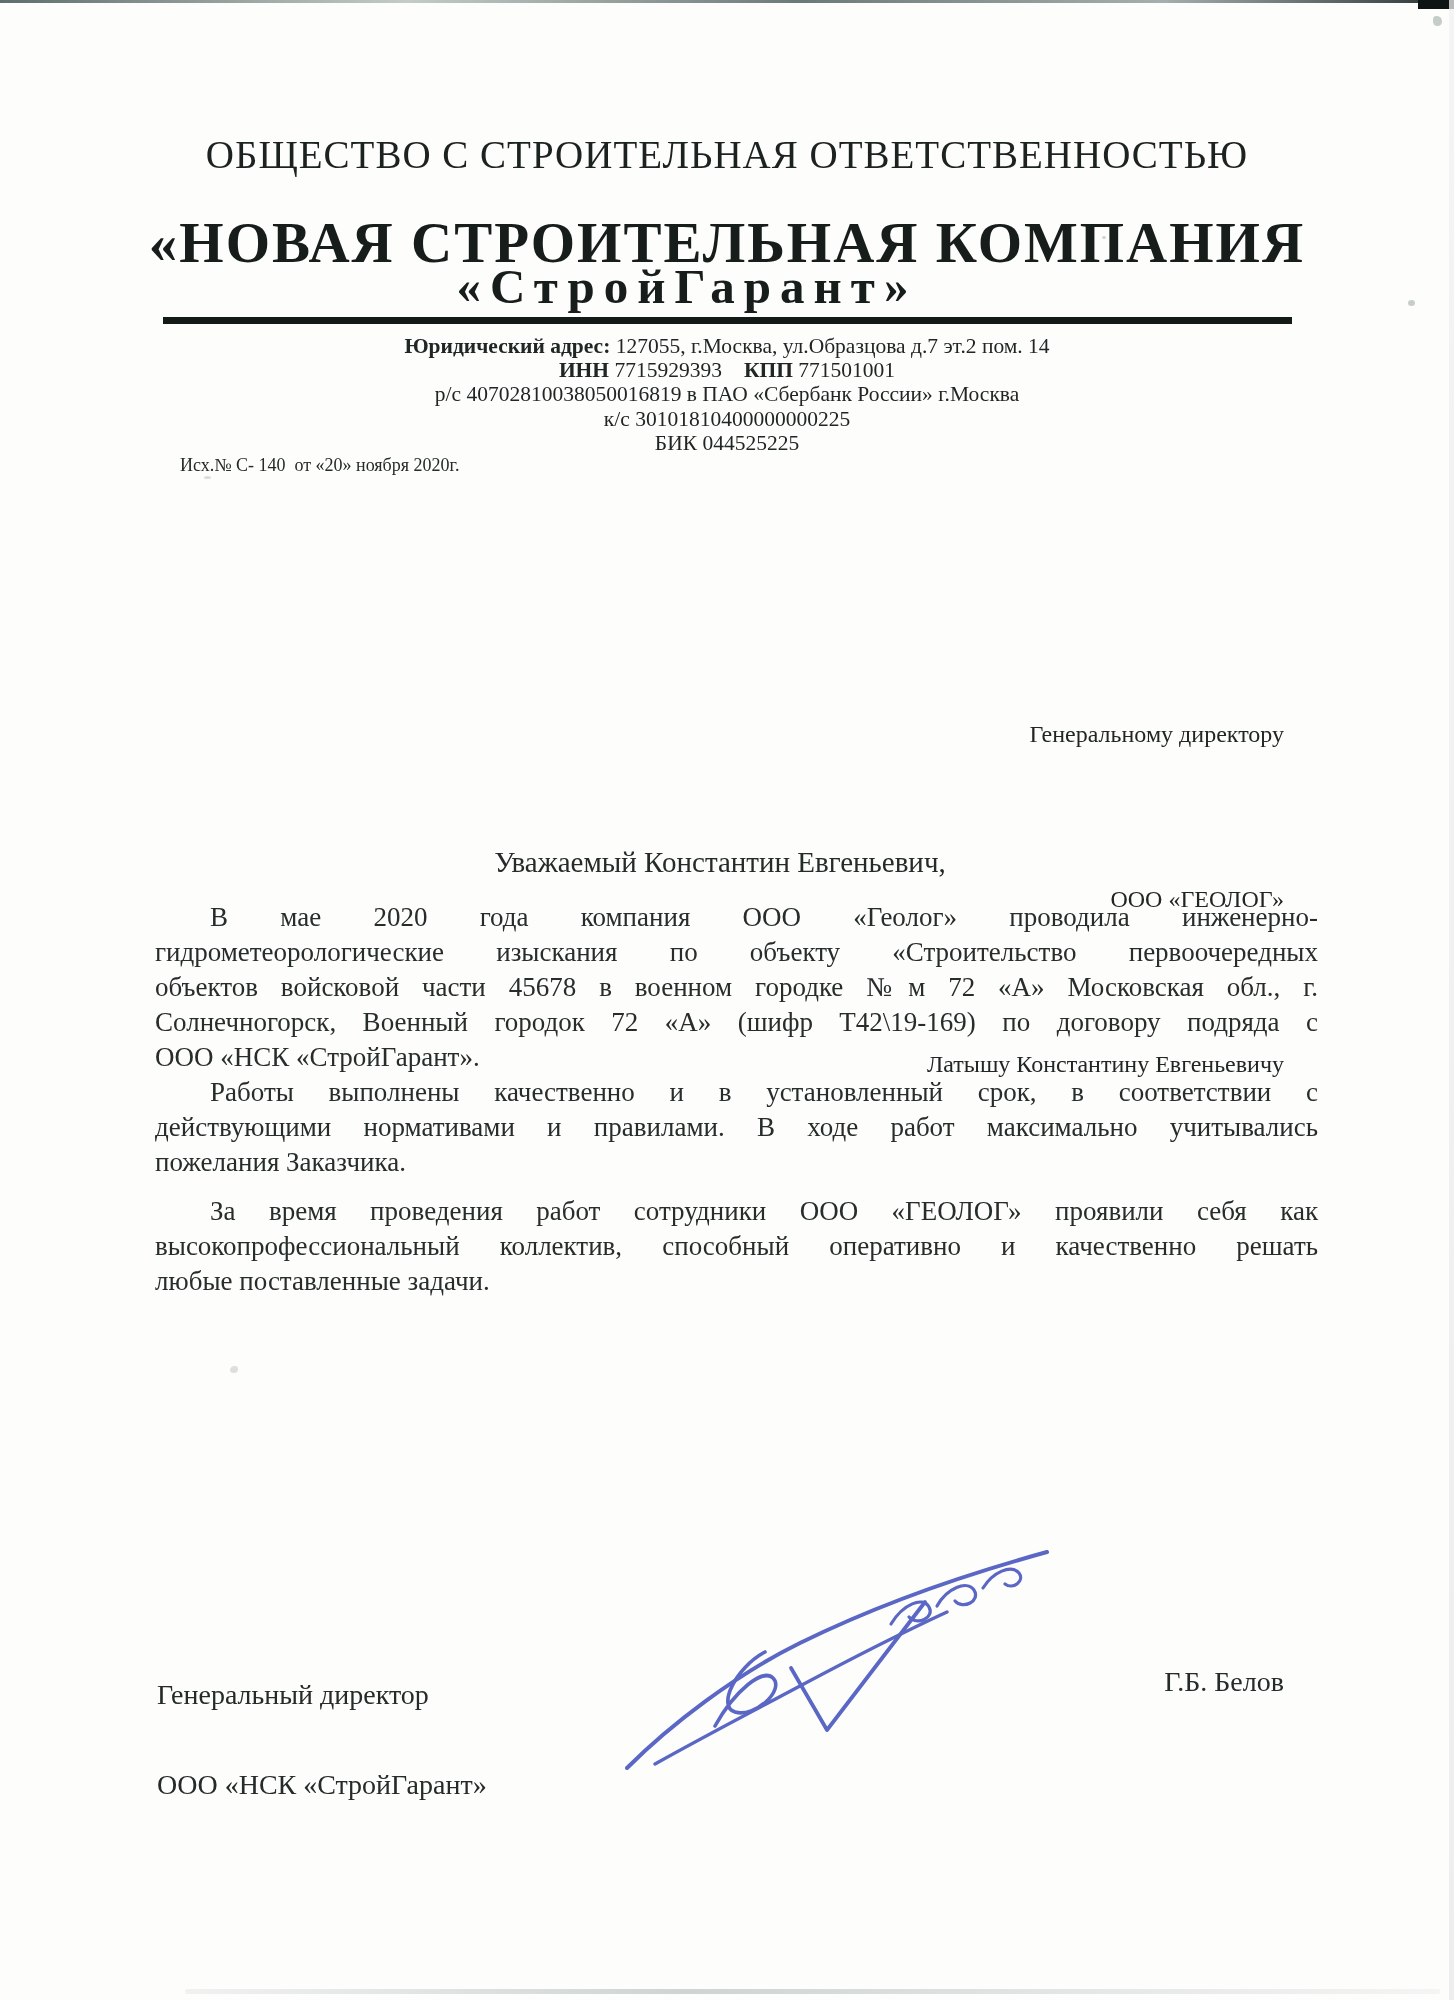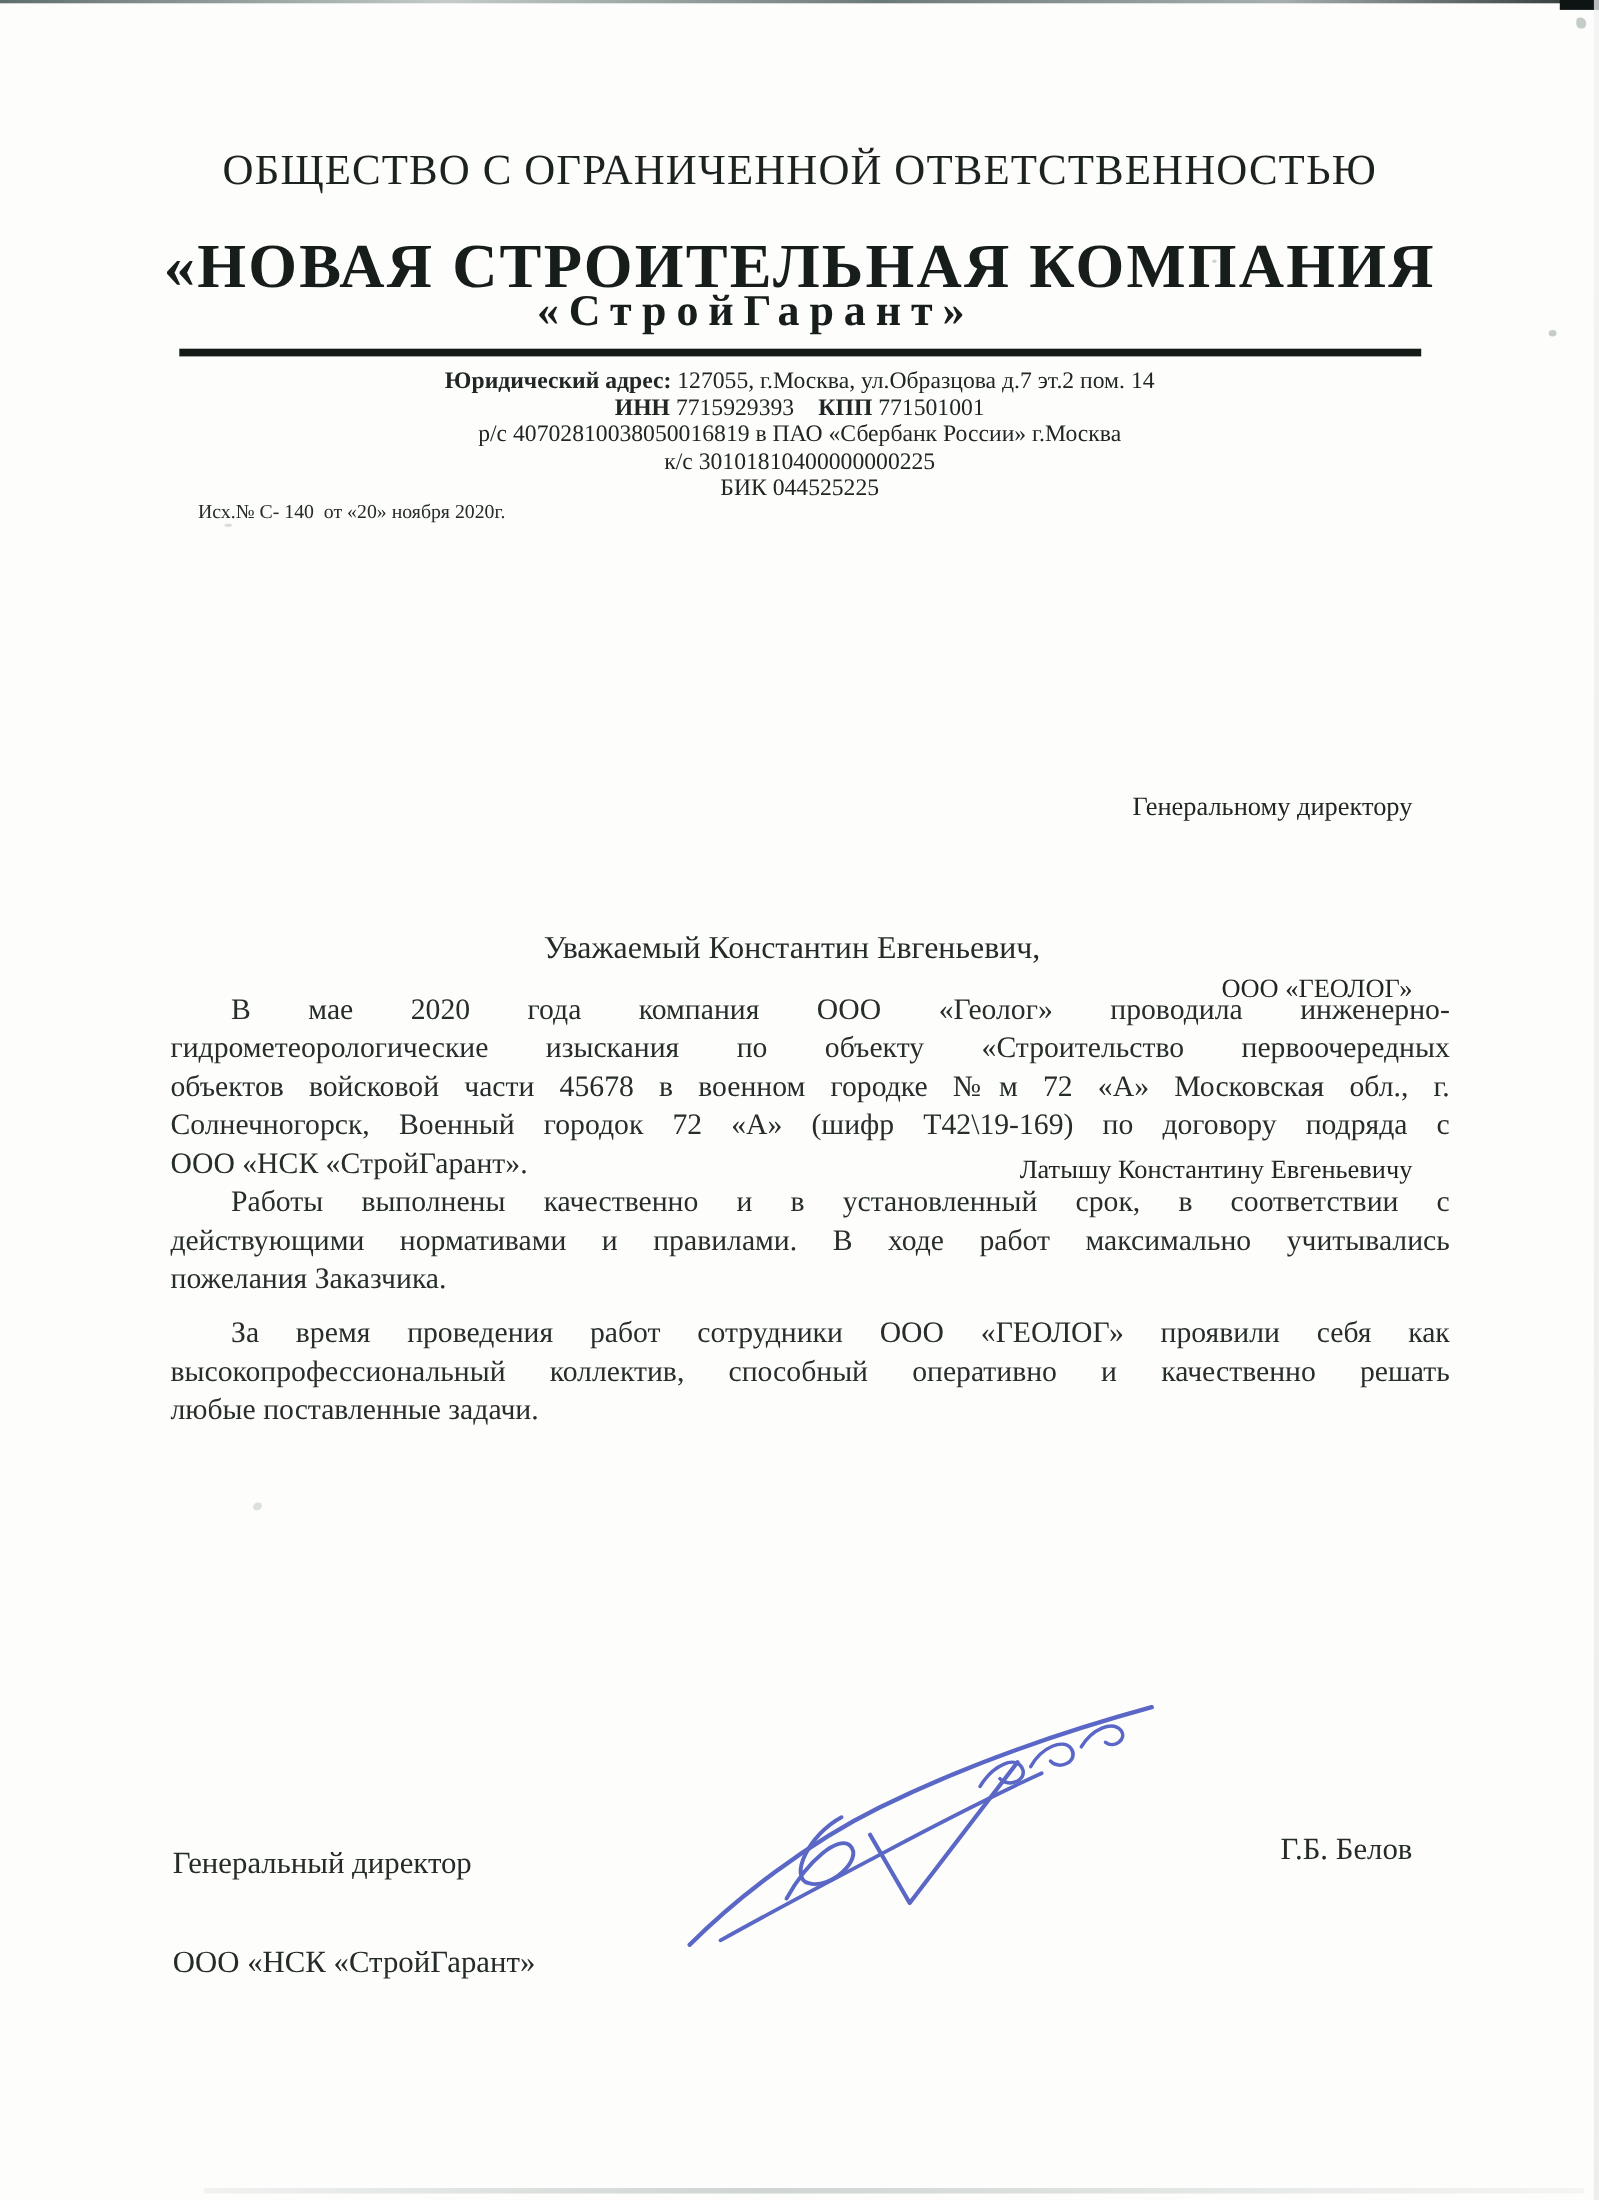--- a/index.html
+++ b/index.html
@@ -22,21 +22,21 @@
   .speck2 { left:1433px; top:16px; width:9px; height:10px; background:#b7c1be; border-radius:40% 60% 50% 50%; opacity:.8; }
   .speck3 { left:1102px; top:236px; width:4px; height:3px; background:#ced4d1; }
   .speck4 { left:204px; top:476px; width:7px; height:3px; background:#d9dedb; border-radius:50%; }
   .speck5 { left:230px; top:1366px; width:8px; height:7px; background:#cdd3d0; border-radius:60% 40% 55% 45%; opacity:.7; }
   
   .org-type { position:absolute; left:0; top:132px; width:1454px; text-align:center;
     font-size:39px; letter-spacing:1px; color:#1c2220; white-space:pre; }
   .company-1 { position:absolute; left:0; top:210px; width:1454px; text-align:center;
     font-size:57px; font-weight:bold; letter-spacing:2px; color:#171d1b; white-space:pre; }
   .company-2 { position:absolute; left:0; top:258px; width:1374px; text-align:center;
-    font-size:40px; font-weight:bold; letter-spacing:9px; color:#171d1b; white-space:pre; }
+    font-size:49px; font-weight:bold; letter-spacing:9px; color:#171d1b; white-space:pre; }
   .head-rule { position:absolute; left:163px; top:317px; width:1129px; height:7px; background:#141a18; }
   .req-block { position:absolute; left:0; top:334px; width:1454px; text-align:center;
     font-size:21.5px; line-height:24.2px; color:#20262。4; color:#202624; }
   .req-block .b { font-weight:bold; }
   .req-block .gap { display:inline-block; width:22px; }
   .ref-line { position:absolute; left:180px; top:455px; font-size:18px; color:#242b28; white-space:pre; }
   
   .addressee { position:absolute; right:170px; top:597px; text-align:right;
     font-size:24px; font-weight:normal; line-height:55px; color:#20262 4; color:#202624; white-space:pre; }
   
@@ -62,21 +62,21 @@
   <div class="scan-top-edge"></div>
   <div class="scan-corner"></div>
   <div class="scan-right-edge"></div>
   <div class="scan-bottom-edge"></div>
   <div class="speck speck1"></div>
   <div class="speck speck2"></div>
   <div class="speck speck3"></div>
   <div class="speck speck4"></div>
   <div class="speck speck5"></div>
 
-  <div class="org-type">ОБЩЕСТВО С ОГРАНИЧЕННОЙ ОТВЕТСТВЕННОСТЬЮ</div>
+  <div class="org-type">ОБЩЕСТВО С СТРОИТЕЛЬНАЯ ОТВЕТСТВЕННОСТЬЮ</div>
   <div class="company-1">«НОВАЯ СТРОИТЕЛЬНАЯ КОМПАНИЯ</div>
   <div class="company-2">«СтройГарант»</div>
   <div class="head-rule"></div>
 
   <div class="req-block">
     <div><span class="b">Юридический адрес:</span><span> 127055, г.Москва, ул.Образцова д.7 эт.2 пом. 14</span></div>
     <div><span class="b">ИНН</span><span> 7715929393</span><span class="gap"></span><span class="b">КПП</span><span> 771501001</span></div>
     <div>р/с 40702810038050016819 в ПАО «Сбербанк России» г.Москва</div>
     <div>к/с 30101810400000000225</div>
     <div>БИК 044525225</div>

